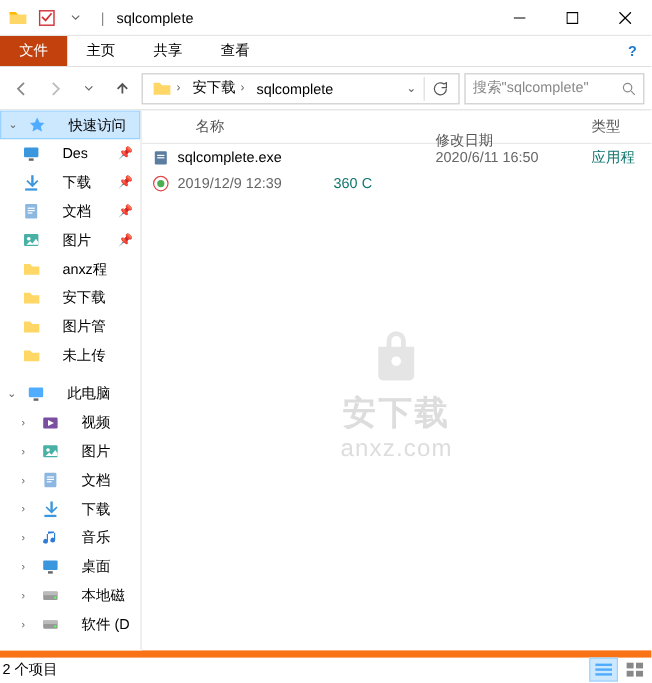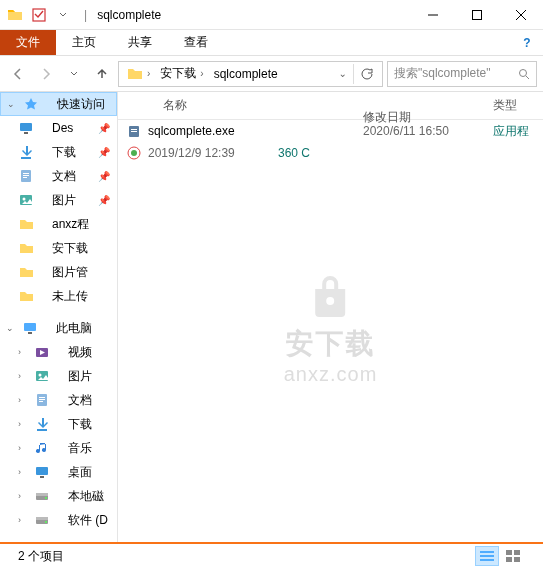--- a/index.html
+++ b/index.html
@@ -52,21 +52,21 @@
 .file-name { flex: 1; }
 .file-date { width: 130px; color: #666; }
 .file-type { width: 50px; color: #0f766e; white-space: nowrap; overflow: hidden; }
 
 .watermark { position: absolute; top: 50%; left: 50%; transform: translate(-50%, -40%); color: #ddd; text-align: center; pointer-events: none; }
 .watermark .wm-icon { width: 50px; height: 50px; margin: 0 auto 4px; }
 .watermark .wm-text1 { font-size: 28px; font-weight: bold; letter-spacing: 2px; }
 .watermark .wm-text2 { font-size: 20px; letter-spacing: 1px; text-align: center; }
 
 
-.statusbar { height: 26px; border-top: 2px solid #f97316; display: flex; align-items: center; padding: 0 18px; }
+.statusbar { height: 26px; border-top: 6px solid #f97316; display: flex; align-items: center; padding: 0 2px; }
 .status-text { flex: 1; }
 .view-btn { width: 24px; height: 20px; border: 1px solid transparent; display: flex; align-items: center; justify-content: center; margin-left: 2px; cursor: pointer; }
 .view-btn.active { border-color: #99d1ff; background: #cce8ff; }
 
 svg { display: block; }
 </style>
 </head>
 <body>
 
 <div class="titlebar">

